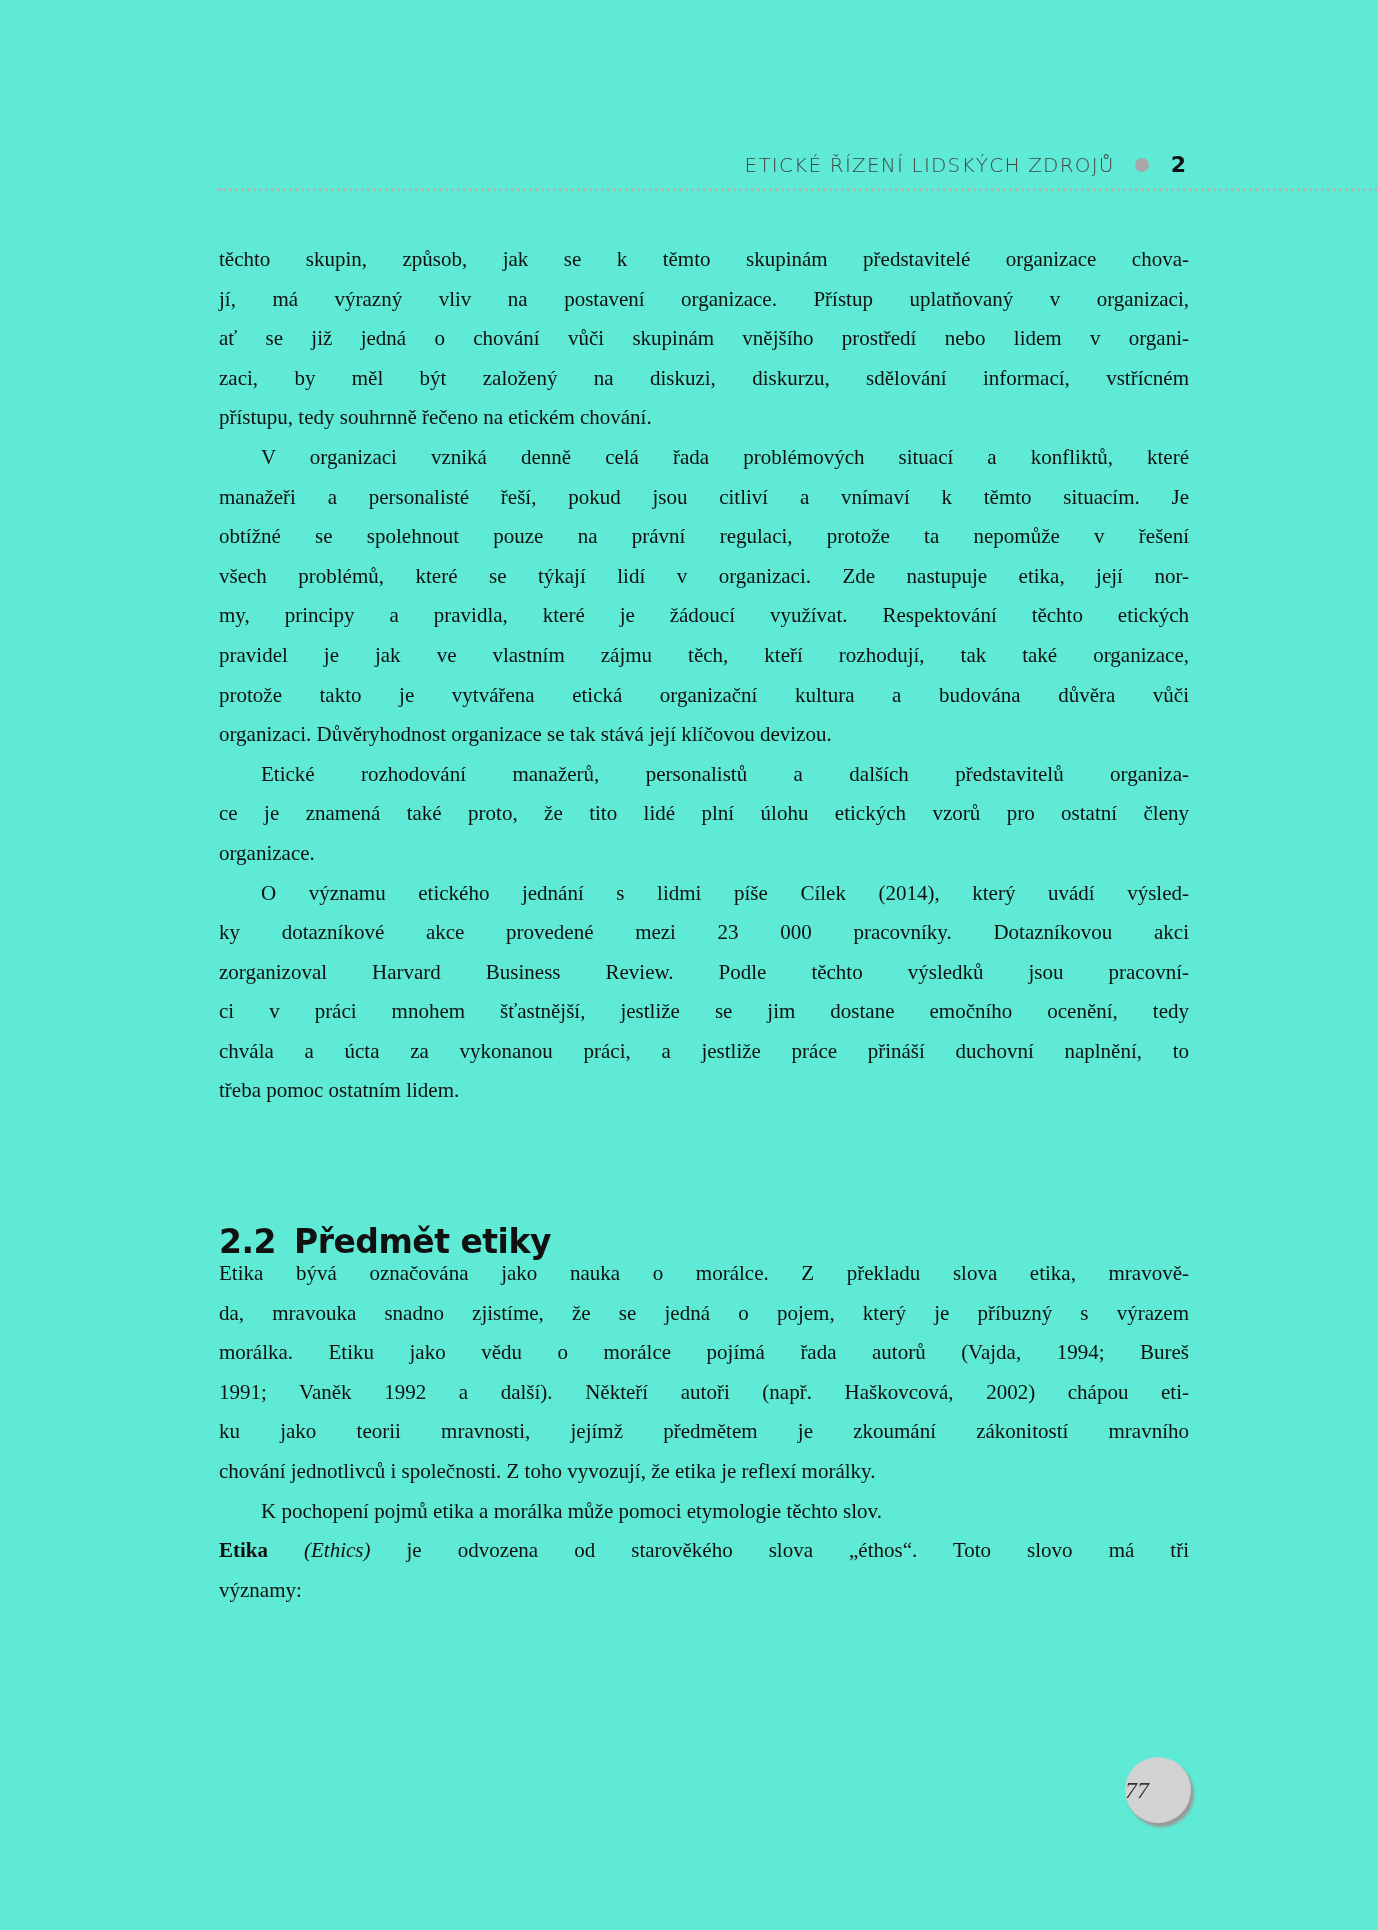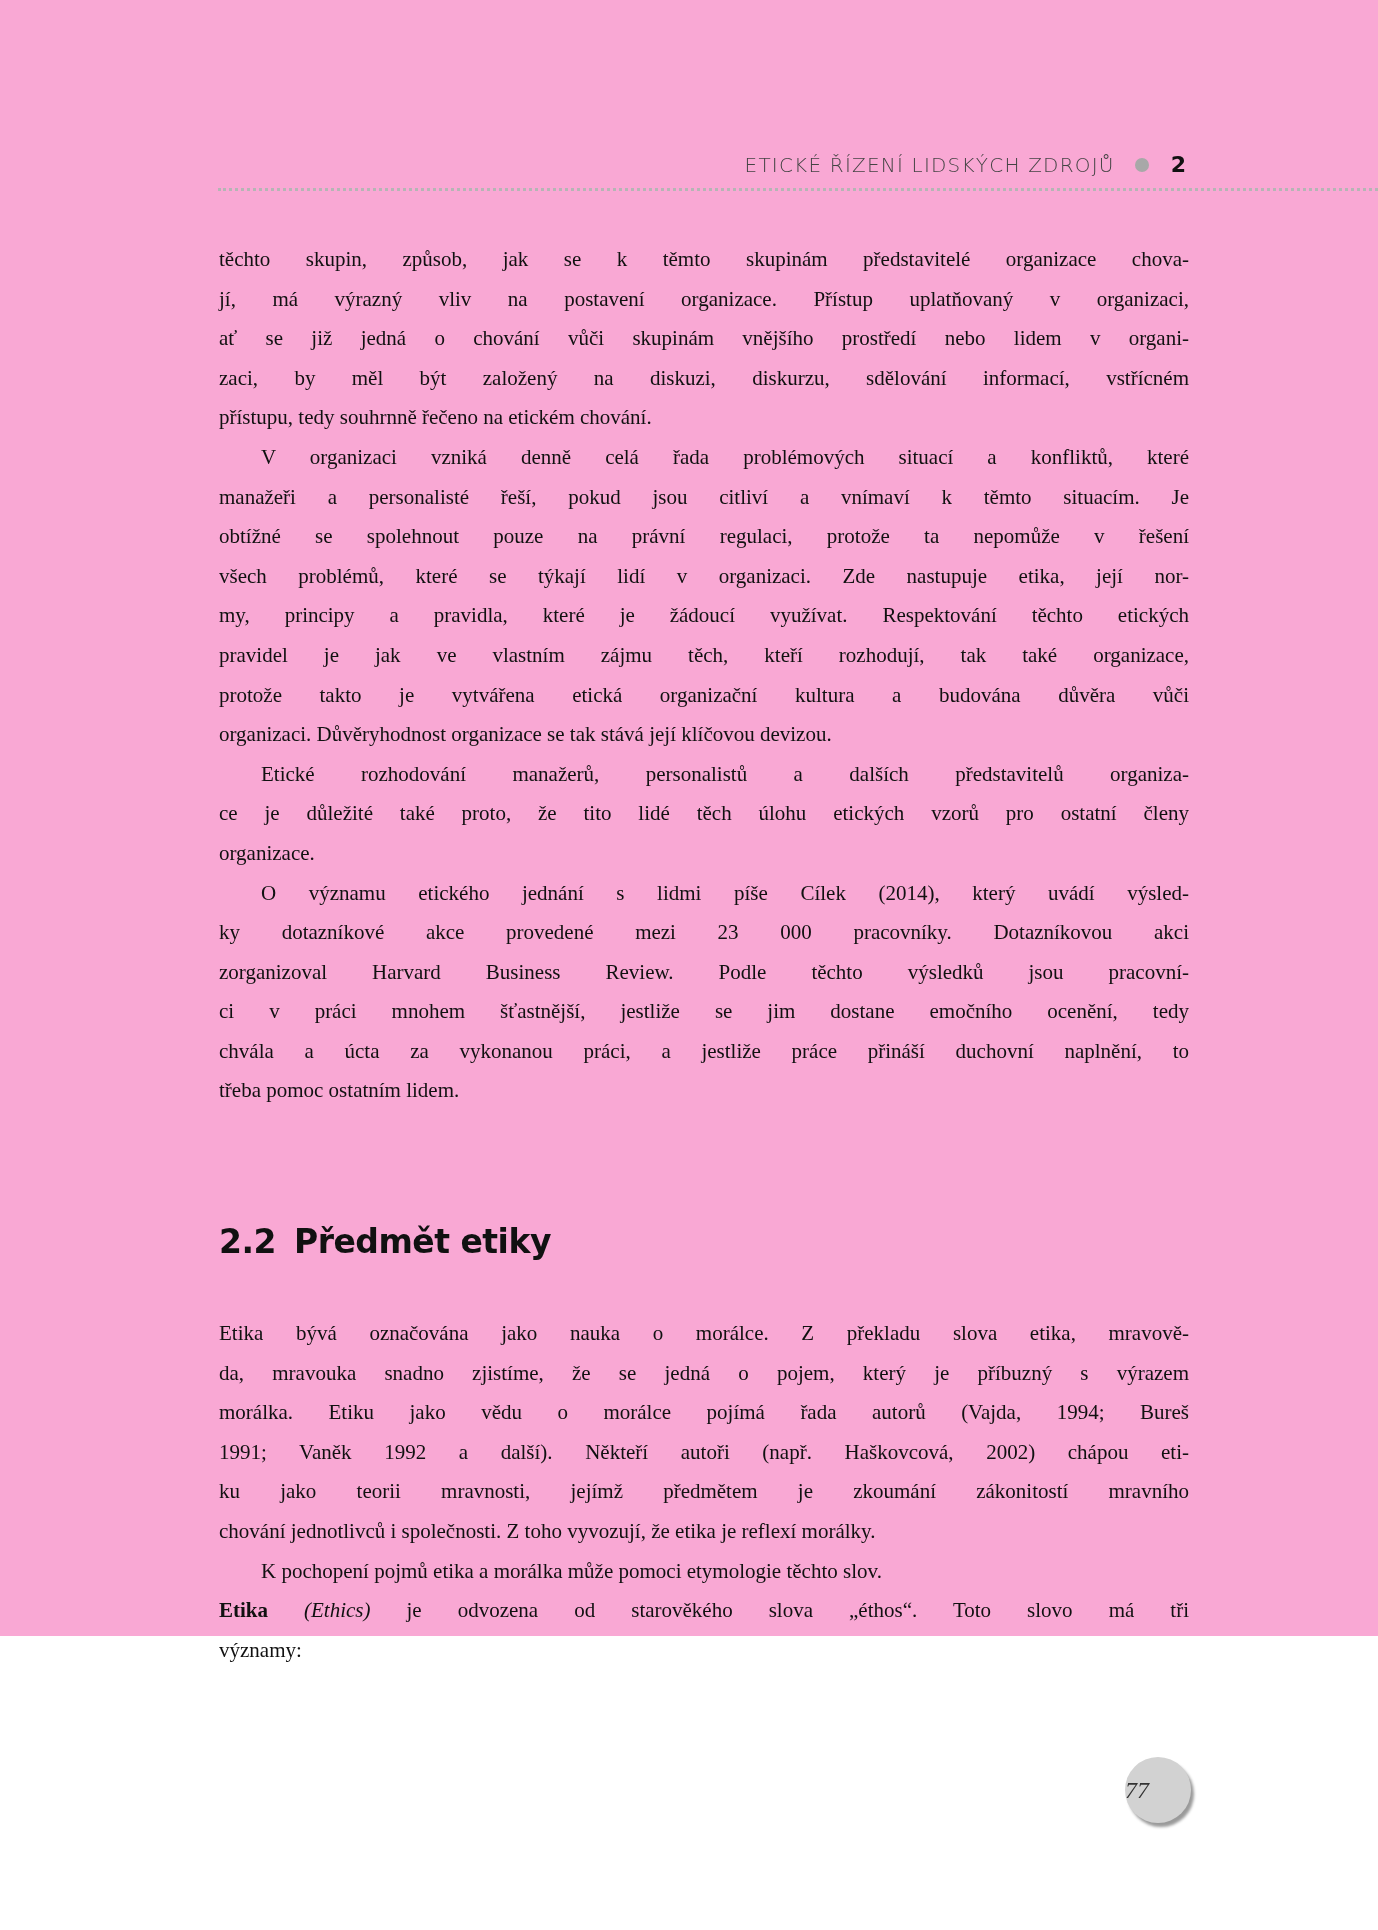--- a/index.html
+++ b/index.html
@@ -1,17 +1,17 @@
 <!DOCTYPE html>
 <html><head>
   <meta charset="utf-8">
   <style>
     html, body { margin: 0; padding: 0; background: #ffffff; }
     body { width: 1378px; height: 1930px; position: relative; overflow: hidden; }
-    .page { position: absolute; left: 0; top: 0; width: 1378px; height: 1636px; background: #f9a8d4; }
+    .page { position: absolute; left: 0; top: 0; width: 1378px; height: 1930px; background: #5eead4; }
     .running-head {
       position: absolute; top: 152px; right: 192px;
       font-family: "DejaVu Sans", sans-serif; font-size: 20px; letter-spacing: 1.2px;
       color: #444; font-weight: 300; display: flex; align-items: center;
     }
     .running-head .dot {
       display: inline-block; width: 14px; height: 14px; border-radius: 50%;
       background: #a8a8a8; margin: 0 22px 0 20px;
     }
     .running-head .chap { font-weight: bold; color: #111; font-size: 22px; letter-spacing: 0; }
@@ -26,21 +26,21 @@
     }
     .body-text p { margin: 0; }
     .line { display: block; text-align: justify; text-align-last: justify; white-space: nowrap; }
     .line.last { text-align-last: left; }
     .section-heading {
       position: absolute; left: 219px; top: 1222px;
       font-family: "DejaVu Sans", sans-serif; font-weight: bold; font-size: 33px; color: #111;
       letter-spacing: -0.5px;
     }
     .section-heading .num { margin-right: 18px; }
-    .body-text-2 { top: 1314px; }
+    .body-text-2 { top: 1254px; }
     .bold { font-weight: bold; }
     .italic { font-style: italic; }
     .page-number {
       position: absolute; left: 1125px; top: 1757px; width: 66px; height: 66px;
       border-radius: 50%; background: #d2d2d2;
       box-shadow: 3px 4px 3px #9a9a9a;
       font-family: "Liberation Serif", serif; font-style: italic; font-size: 24px; color: #333;
       display: flex; align-items: center; justify-content: flex-start;
     }
   </style>
@@ -69,21 +69,21 @@
         <span class="line">manažeři a personalisté řeší, pokud jsou citliví a vnímaví k těmto situacím. Je</span>
         <span class="line">obtížné se spolehnout pouze na právní regulaci, protože ta nepomůže v řešení</span>
         <span class="line">všech problémů, které se týkají lidí v organizaci. Zde nastupuje etika, její nor-</span>
         <span class="line">my, principy a pravidla, které je žádoucí využívat. Respektování těchto etických</span>
         <span class="line">pravidel je jak ve vlastním zájmu těch, kteří rozhodují, tak také organizace,</span>
         <span class="line">protože takto je vytvářena etická organizační kultura a budována důvěra vůči</span>
         <span class="line last">organizaci. Důvěryhodnost organizace se tak stává její klíčovou devizou.</span>
       </p>
       <p>
         <span class="line" style="text-indent: 42px;">Etické rozhodování manažerů, personalistů a dalších představitelů organiza-</span>
-        <span class="line">ce je důležité také proto, že tito lidé těch úlohu etických vzorů pro ostatní členy</span>
+        <span class="line">ce je znamená také proto, že tito lidé plní úlohu etických vzorů pro ostatní členy</span>
         <span class="line last">organizace.</span>
       </p>
       <p>
         <span class="line" style="text-indent: 42px;">O významu etického jednání s lidmi píše Cílek (2014), který uvádí výsled-</span>
         <span class="line">ky dotazníkové akce provedené mezi 23 000 pracovníky. Dotazníkovou akci</span>
         <span class="line">zorganizoval Harvard Business Review. Podle těchto výsledků jsou pracovní-</span>
         <span class="line">ci v práci mnohem šťastnější, jestliže se jim dostane emočního ocenění, tedy</span>
         <span class="line">chvála a úcta za vykonanou práci, a jestliže práce přináší duchovní naplnění, to</span>
         <span class="line last">třeba pomoc ostatním lidem.</span>
       </p>

